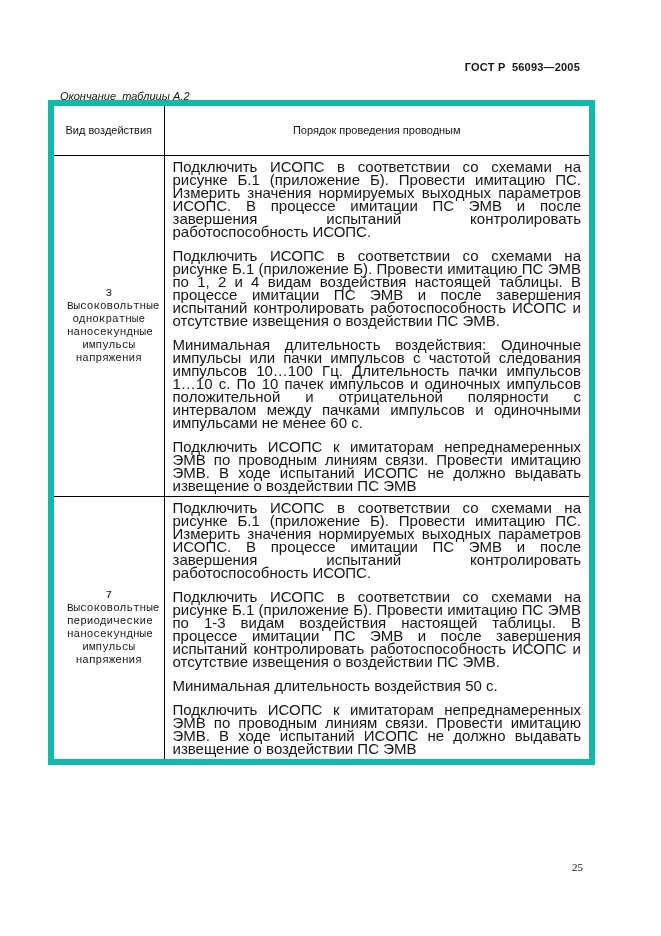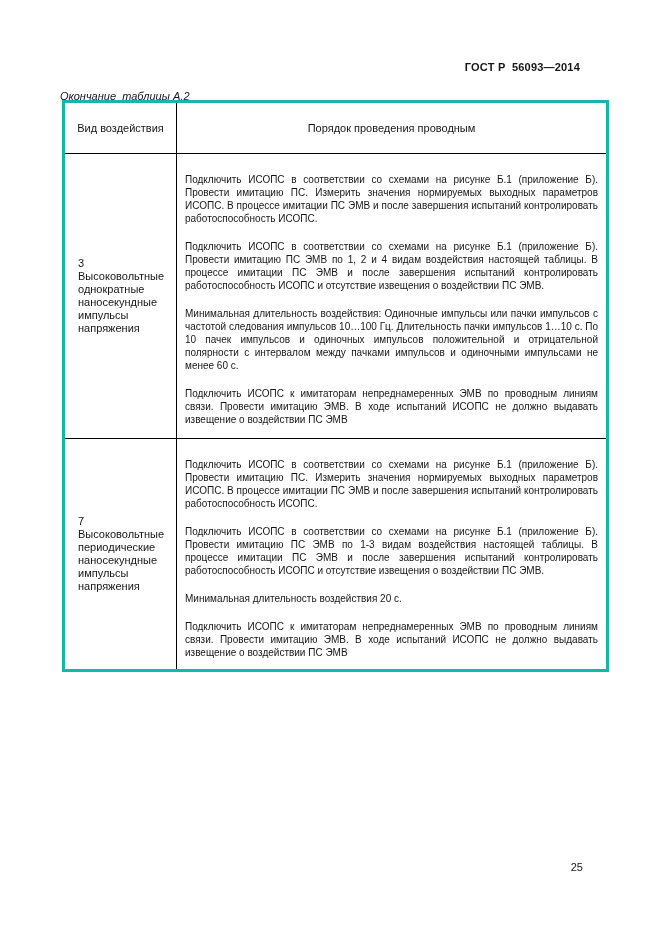--- a/index.html
+++ b/index.html
@@ -23,69 +23,72 @@
   .table-caption {
     position: absolute;
     top: 90px;
     left: 60px;
     font-size: 11px;
     font-style: italic;
     white-space: pre;
   }
   table.main-table {
     position: absolute;
-    left: 62px;
+    left: 48px;
     top: 100px;
     width: 547px;
     border-collapse: collapse;
     table-layout: fixed;
-    border: 3px solid #14b8a6;
+    border: 6px solid #14b8a6;
   }
   table.main-table th,
   table.main-table td {
     border: 1px solid #000;
     font-weight: normal;
     font-size: 11px;
   }
   th.col-type { width: 113px; }
   tr.header-row th {
     height: 52px;
     text-align: center;
     vertical-align: middle;
     padding: 2px 4px;
   }
   tr.body-row-1 { height: 285px; }
   tr.body-row-2 { height: 232px; }
   td.type-cell {
+    text-align: center;
     vertical-align: middle;
     padding: 3px 13px;
     line-height: 13px;
+    font-family: Liberation Mono, monospace;
   }
   td.procedure-cell {
     vertical-align: top;
     padding: 4px 8px 4px 8px;
   }
   td.procedure-cell p {
-    font-size: 10px;
+    font-size: 15px;
     line-height: 13px;
     text-align: justify;
-    margin: 15px 0 11px 0;
+    margin: 0 0 11px 0;
   }
   td.procedure-cell p:last-child { margin-bottom: 0; }
   .page-number {
     position: absolute;
     top: 861px;
     right: 78px;
     font-size: 11px;
+    font-family: Liberation Serif, serif;
   }
 </style>
 </head>
 <body>
 
-<div class="doc-header">ГОСТ Р  56093—2014</div>
+<div class="doc-header">ГОСТ Р  56093—2005</div>
 
 <div class="table-caption">Окончание  таблицы А.2</div>
 
 <table class="main-table">
   <thead>
     <tr class="header-row">
       <th class="col-type">Вид воздействия</th>
       <th class="col-procedure">Порядок проведения проводным</th>
     </tr>
   </thead>
@@ -97,20 +100,20 @@
         <p>Подключить ИСОПС в соответствии со схемами на рисунке Б.1 (приложение Б). Провести имитацию ПС ЭМВ по 1, 2 и 4 видам воздействия настоящей таблицы. В процессе имитации ПС ЭМВ и после завершения испытаний контролировать работоспособность ИСОПС и отсутствие извещения о воздействии ПС ЭМВ.</p>
         <p>Минимальная длительность воздействия: Одиночные импульсы или пачки импульсов с частотой следования импульсов 10…100 Гц. Длительность пачки импульсов 1…10 с. По 10 пачек импульсов и одиночных импульсов положительной и отрицательной полярности с интервалом между пачками импульсов и одиночными импульсами не менее 60 с.</p>
         <p>Подключить ИСОПС к имитаторам непреднамеренных ЭМВ по проводным линиям связи. Провести имитацию ЭМВ. В ходе испытаний ИСОПС не должно выдавать извещение о воздействии ПС ЭМВ</p>
       </td>
     </tr>
     <tr class="body-row-2">
       <td class="type-cell">7 Высоковольтные периодические наносекундные импульсы напряжения</td>
       <td class="procedure-cell">
         <p>Подключить ИСОПС в соответствии со схемами на рисунке Б.1 (приложение Б). Провести имитацию ПС. Измерить значения нормируемых выходных параметров ИСОПС. В процессе имитации ПС ЭМВ и после завершения испытаний контролировать работоспособность ИСОПС.</p>
         <p>Подключить ИСОПС в соответствии со схемами на рисунке Б.1 (приложение Б). Провести имитацию ПС ЭМВ по 1-3 видам воздействия настоящей таблицы. В процессе имитации ПС ЭМВ и после завершения испытаний контролировать работоспособность ИСОПС и отсутствие извещения о воздействии ПС ЭМВ.</p>
-        <p>Минимальная длительность воздействия 20 с.</p>
+        <p>Минимальная длительность воздействия 50 с.</p>
         <p>Подключить ИСОПС к имитаторам непреднамеренных ЭМВ по проводным линиям связи. Провести имитацию ЭМВ. В ходе испытаний ИСОПС не должно выдавать извещение о воздействии ПС ЭМВ</p>
       </td>
     </tr>
   </tbody>
 </table>
 
 <div class="page-number">25</div>
 
 </body></html>

